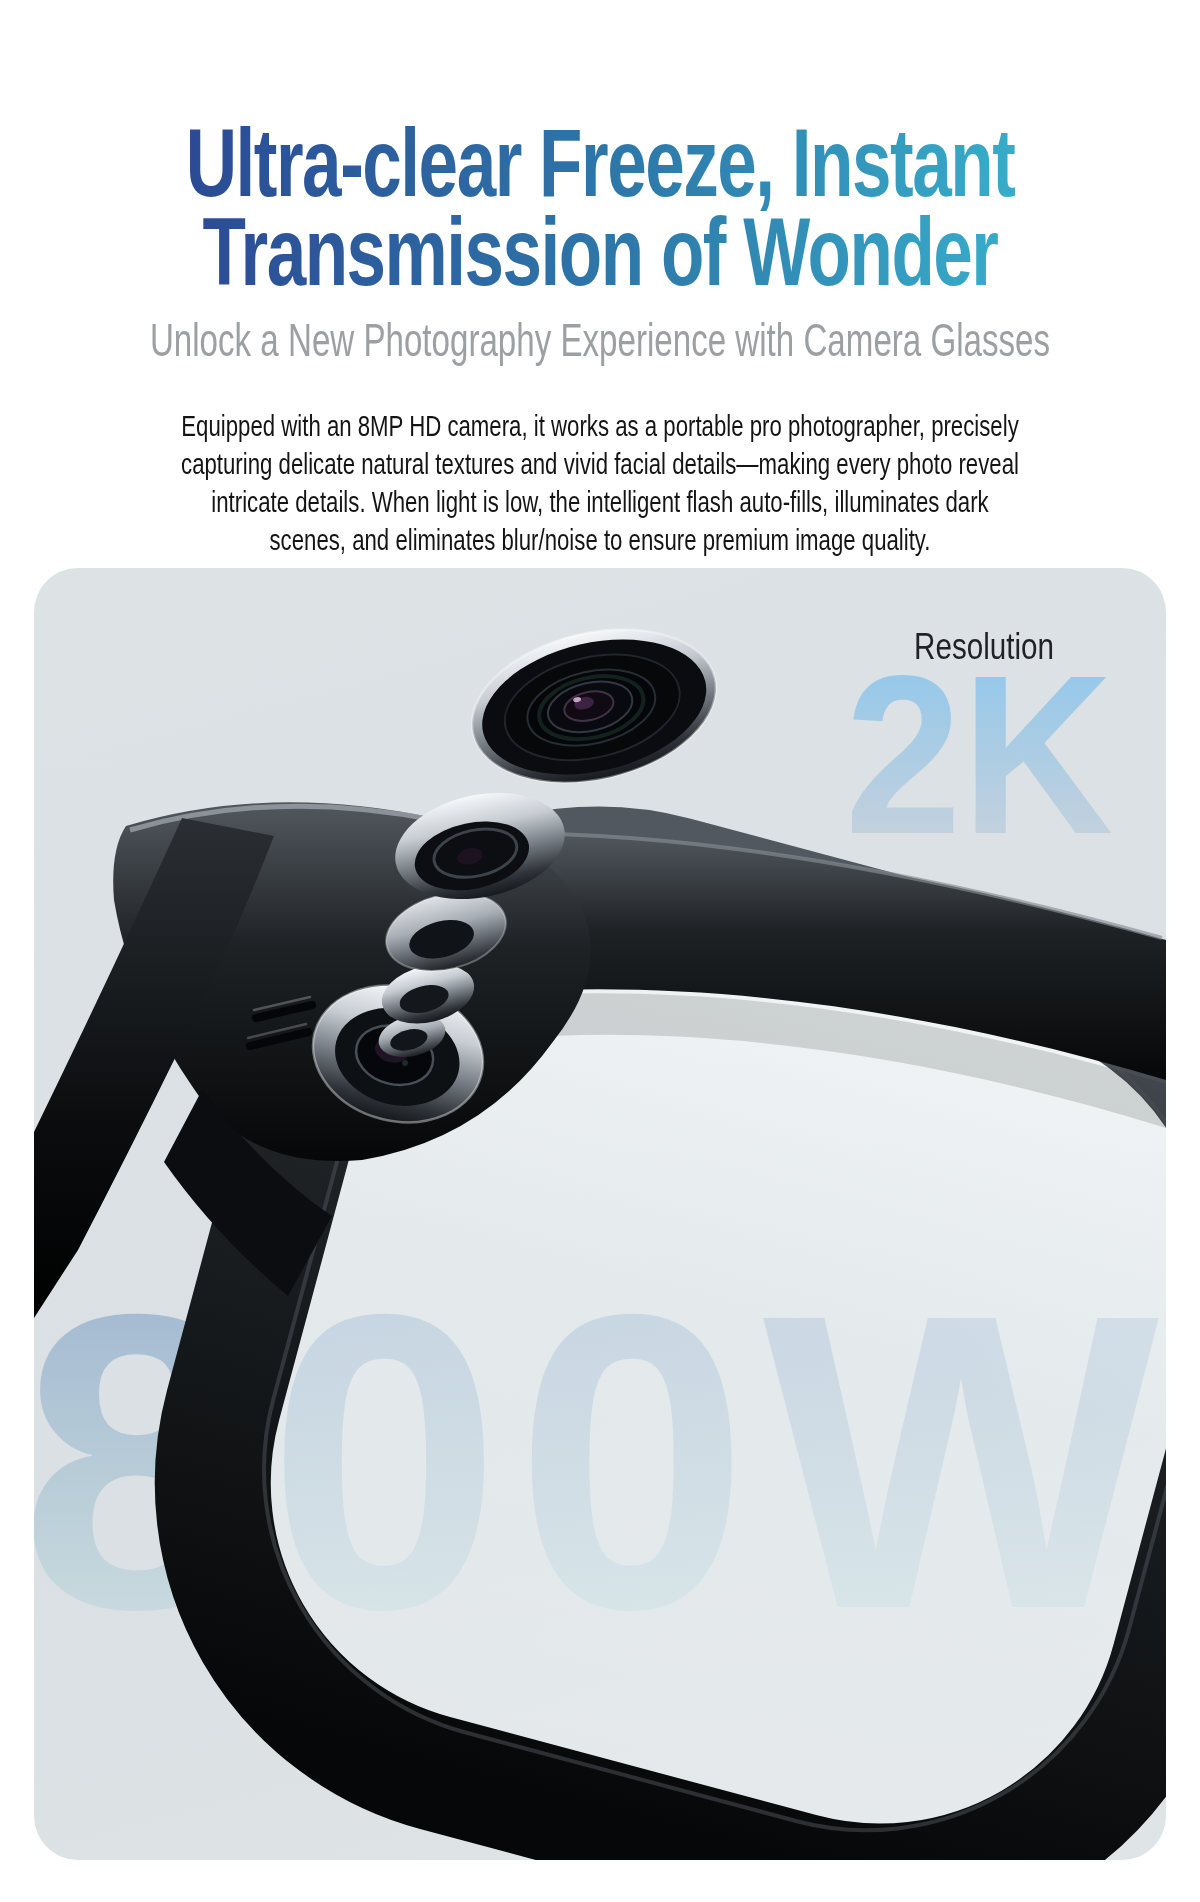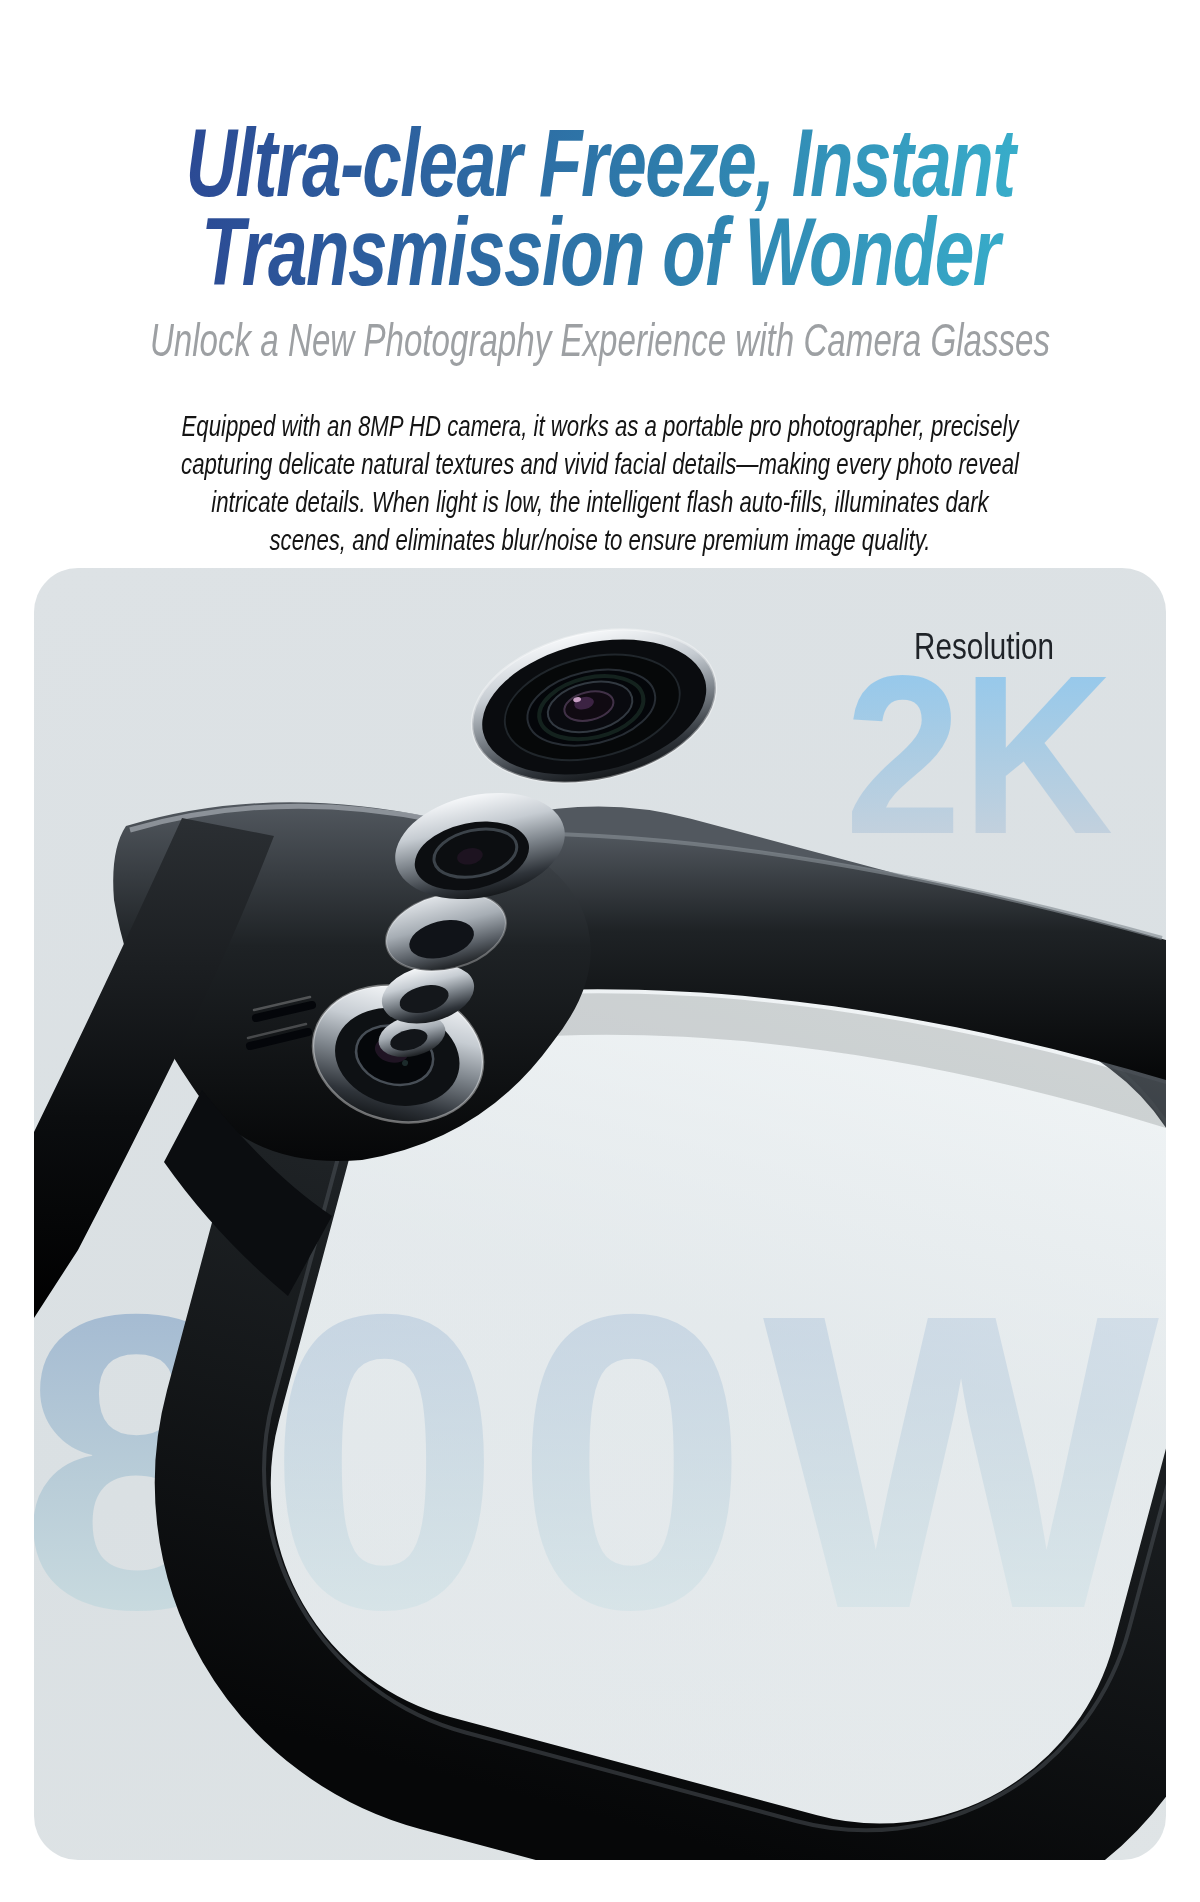--- a/index.html
+++ b/index.html
@@ -1,21 +1,21 @@
 <!DOCTYPE html>
 <html><head>
 <meta charset="utf-8">
 <style>
   html,body{margin:0;padding:0;}
   body{
     width:1200px;height:1902px;position:relative;overflow:hidden;
     background:#ffffff;
     font-family:"Liberation Sans", sans-serif;
   }
-  .hero{position:absolute;top:0;left:0;width:1088px;text-align:center;font-style:italic;}
+  .hero{position:absolute;top:0;left:0;width:1088px;text-align:center;}
   .headline{
     display:block;width:1600px;margin:118px 0 0 -200px;
     text-align:center;
     font-size:96px;font-weight:700;line-height:0.93;letter-spacing:-2px;
     background:linear-gradient(92deg,#2b3c8e 4%,#2e7cab 55%,#3cc0d6 97%);
     -webkit-background-clip:text;background-clip:text;
     -webkit-text-fill-color:transparent;color:#2e7cab;
     transform:scaleX(0.74);transform-origin:50% 0;
   }
   .headline div{white-space:nowrap;}

